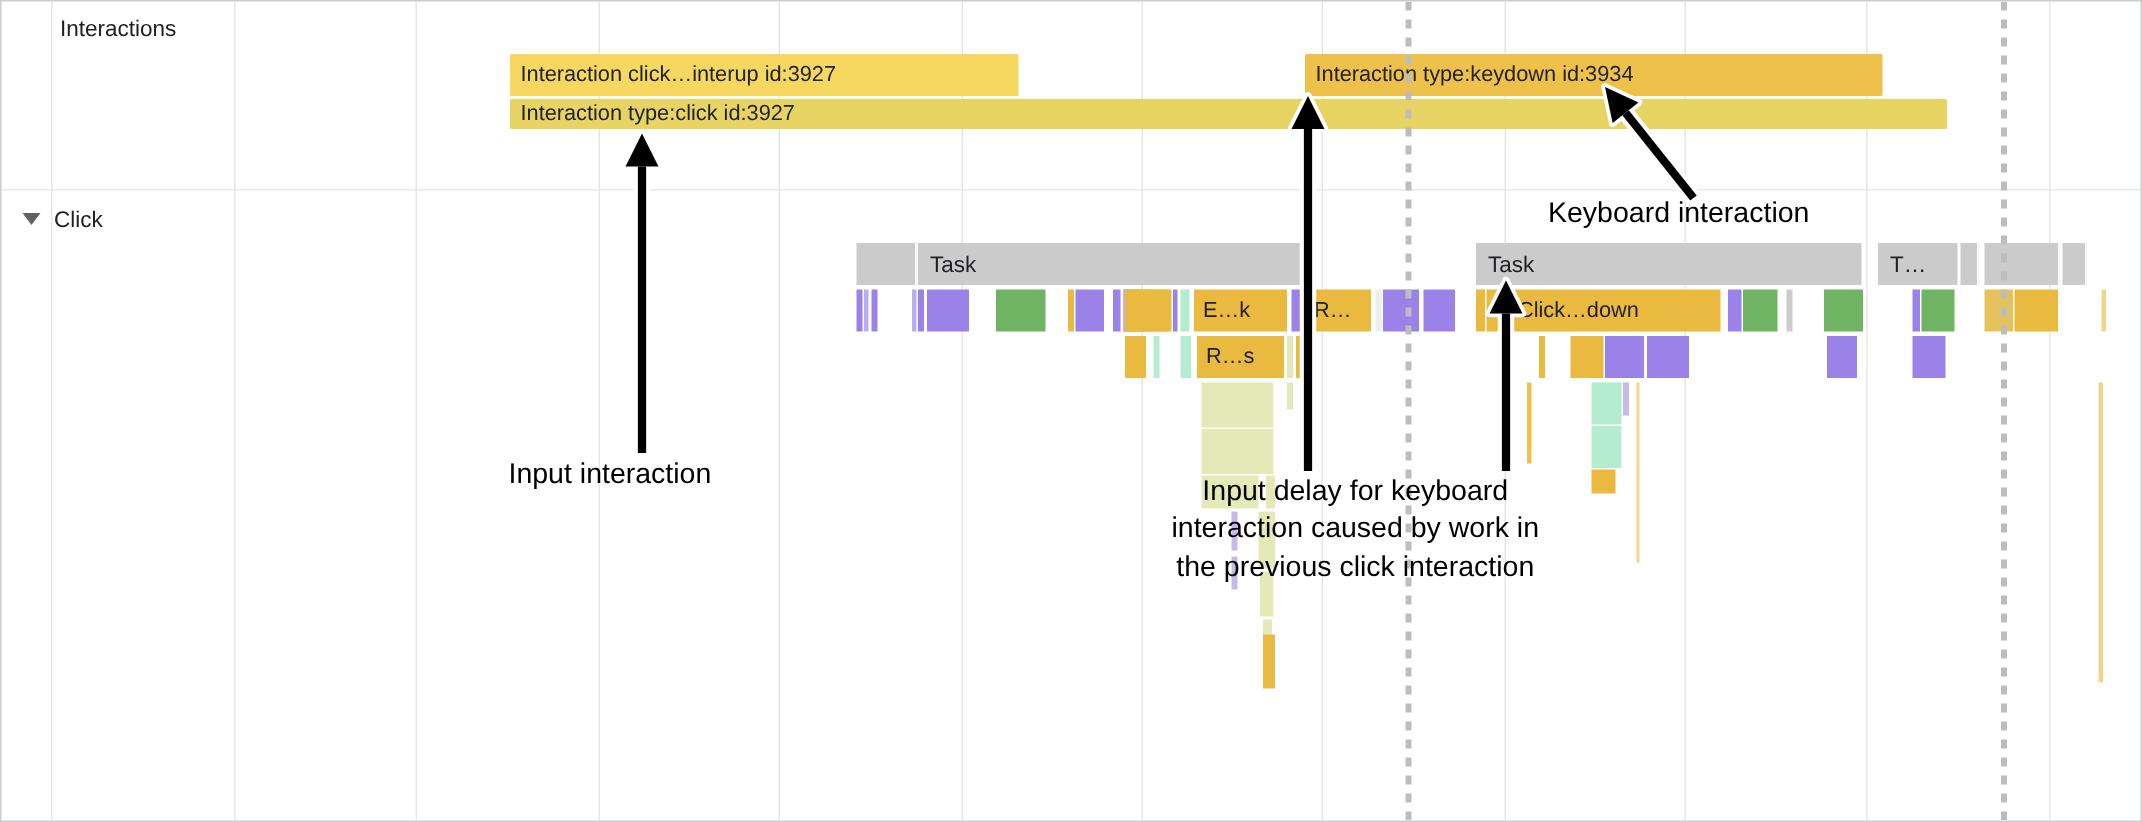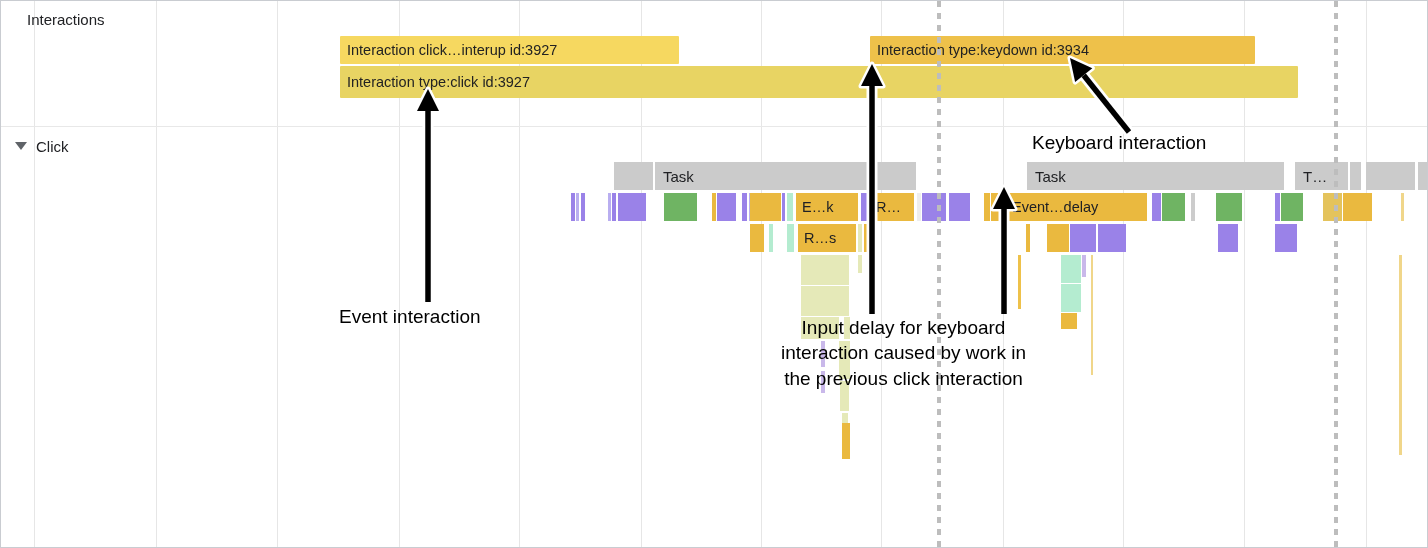--- a/index.html
+++ b/index.html
@@ -23,21 +23,21 @@
   .ibar{position:absolute;border-radius:1px;box-sizing:border-box;
         font-size:14.5px;color:#222;line-height:1;display:flex;align-items:center;
         padding-left:7px;overflow:hidden;white-space:nowrap;}
 
   
   .blk{position:absolute;box-sizing:border-box;overflow:hidden;white-space:nowrap;}
   .blk.lbl{font-size:14.5px;color:#202124;line-height:1;display:flex;align-items:center;
            padding-left:6px;}
   .taskblk{position:absolute;background:#cbcbcb;box-sizing:border-box;overflow:hidden;
            white-space:nowrap;font-size:15px;color:#202124;display:flex;align-items:center;
-           padding-left:8px;border-right:1px solid #ffffff;margin-left:43px;}
+           padding-left:8px;border-right:1px solid #ffffff;}
 
   
   .anno{position:absolute;font-size:19px;color:#000;line-height:1.33;white-space:pre;}
   .anno.center{text-align:center;}
   svg.arrows{position:absolute;left:0;top:0;width:1428px;height:548px;overflow:visible;
              pointer-events:none;}
 </style>
 </head>
 <body>
 
@@ -53,29 +53,29 @@
       <div class="vgrid" style="left: 760px;"></div>
       <div class="vgrid" style="left: 880px;"></div>
       <div class="vgrid" style="left: 1002px;"></div>
       <div class="vgrid" style="left: 1122px;"></div>
       <div class="vgrid" style="left: 1243px;"></div>
       <div class="vgrid" style="left: 1365px;"></div>
     </div>
 
   <div class="hsep" id="rowsep" style="top: 125px;"></div>
 
-  <div class="track-label" style="left:26px;top:10px;">Interactions</div>
+  <div class="track-label" style="left:39px;top:10px;">Interactions</div>
 
   <div class="tri" style="left:14px;top:141px;"></div>
   <div class="track-label" style="left:35px;top:137px;">Click</div>
 
   <div id="interaction-layer">
       <div class="ibar" style="left: 339px; top: 35px; width: 339px; height: 28px; background: rgb(246, 216, 96);">Interaction click…interup id:3927</div>
       <div class="ibar" style="left: 869px; top: 35px; width: 385px; height: 28px; background: rgb(238, 193, 74);">Interaction type:keydown id:3934</div>
-      <div class="ibar" style="left: 339px; top: 65px; width: 958px; height: 32px; background: rgb(232, 212, 99);">Interaction type:click id:3927</div>
+      <div class="ibar" style="left: 339px; top: 65px; width: 958px; height: 20px; background: rgb(232, 212, 99);">Interaction type:click id:3927</div>
     </div>
 
   <div id="main-layer">
       <div class="taskblk" style="left: 570px; top: 161px; width: 40px; height: 28px;"></div>
       <div class="taskblk" style="left: 611px; top: 161px; width: 262px; height: 28px;">Task</div>
       <div class="taskblk" style="left: 983px; top: 161px; width: 258px; height: 28px;">Task</div>
       <div class="taskblk" style="left: 1251px; top: 161px; width: 54px; height: 28px;">T…</div>
       <div class="taskblk" style="left: 1306px; top: 161px; width: 12px; height: 28px;"></div>
       <div class="taskblk" style="left: 1322px; top: 161px; width: 50px; height: 28px;"></div>
       <div class="taskblk" style="left: 1374px; top: 161px; width: 5px; height: 28px;"></div>
@@ -136,21 +136,21 @@
       <div class="blk" style="left: 1060px; top: 254px; width: 20px; height: 28px; background: rgb(180, 236, 208);"></div>
       <div class="blk" style="left: 1081px; top: 254px; width: 4px; height: 22px; background: rgb(201, 184, 234);"></div>
       <div class="blk" style="left: 1060px; top: 283px; width: 20px; height: 28px; background: rgb(180, 236, 208);"></div>
       <div class="blk" style="left: 1060px; top: 312px; width: 16px; height: 16px; background: rgb(234, 185, 63);"></div>
       <div class="blk" style="left: 1017px; top: 254px; width: 3px; height: 54px; background: rgb(238, 193, 74);"></div>
       <div class="blk" style="left: 1090px; top: 254px; width: 2px; height: 120px; background: rgb(240, 214, 138);"></div>
       <div class="blk" style="left: 1398px; top: 254px; width: 3px; height: 200px; background: rgb(240, 214, 138);"></div>
       <div class="blk lbl" style="left: 795px; top: 192px; width: 62px; height: 28px; background: rgb(234, 185, 63);">E…k</div>
       <div class="blk lbl" style="left: 869px; top: 192px; width: 44px; height: 28px; background: rgb(234, 185, 63);">R…</div>
       <div class="blk lbl" style="left: 797px; top: 223px; width: 58px; height: 28px; background: rgb(234, 185, 63);">R…s</div>
-      <div class="blk lbl" style="left: 1005px; top: 192px; width: 141px; height: 28px; background: rgb(234, 185, 63);">Event…delay</div>
+      <div class="blk lbl" style="left: 1005px; top: 192px; width: 141px; height: 28px; background: rgb(234, 185, 63);">Click…down</div>
     </div>
 
   <div id="dash-layer">
       <div class="dashline" style="left: 936px;"></div>
       <div class="dashline" style="left: 1333px;"></div>
     </div>
 
   <svg class="arrows" id="arrow-layer">
       <g>
         <line x1="427" y1="301" x2="427" y2="110" stroke="#ffffff" stroke-width="11"></line>
@@ -172,20 +172,20 @@
       </g>
       <g>
         <line x1="1128" y1="131" x2="1082.7149240004153" y2="74.20176908526659" stroke="#ffffff" stroke-width="11"></line>
         <polygon points="1069,57 1091.3158085430487,67.34430708505896 1074.114039457782,81.05923108547422" fill="#ffffff" stroke="#ffffff" stroke-width="5" stroke-linejoin="round"></polygon>
         <line x1="1128" y1="131" x2="1082.7149240004153" y2="74.20176908526659" stroke="#000000" stroke-width="5.5"></line>
         <polygon points="1069,57 1091.3158085430487,67.34430708505896 1074.114039457782,81.05923108547422" fill="#000000" stroke="#000000" stroke-width="0" stroke-linejoin="round"></polygon>
       </g>
     </svg>
 
   <div id="anno-layer">
-      <div class="anno" style="left: 338px; top: 303px;">Event interaction</div>
+      <div class="anno" style="left: 338px; top: 303px;">Input interaction</div>
       <div class="anno" style="left: 1031px; top: 129px;">Keyboard interaction</div>
       <div class="anno center" style="left: 780px; top: 314px;">Input delay for keyboard
 interaction caused by work in
 the previous click interaction</div>
     </div>
 
 </div>
 
 </body></html>

